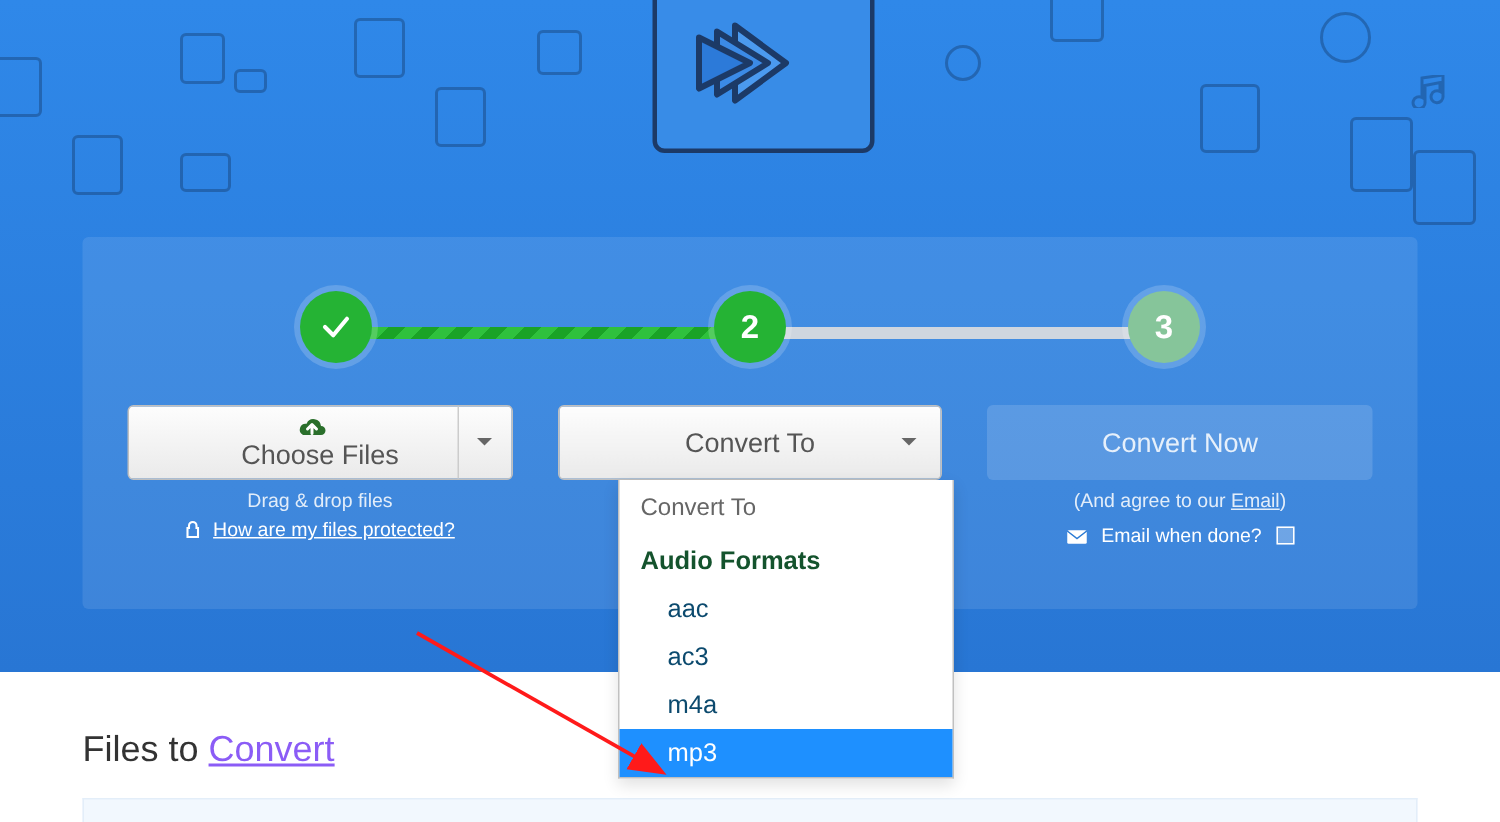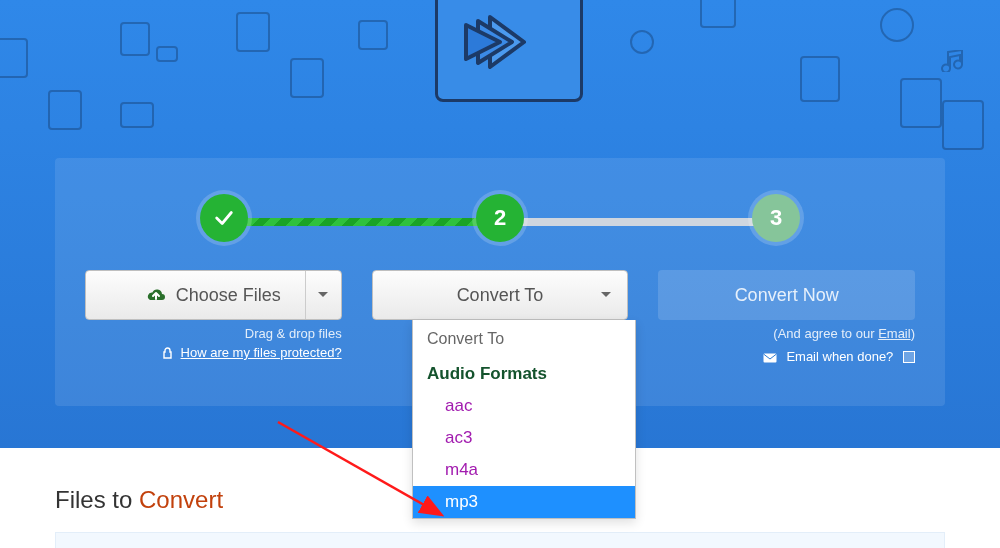--- a/index.html
+++ b/index.html
@@ -66,81 +66,82 @@
     border-radius: 4px;
     display: flex; align-items: center; justify-content: center;
     font-size: 18px; color: #555;
     position: relative;
     cursor: pointer;
     user-select: none;
   }
   .btn-primary {
     background: linear-gradient(#fdfdfd,#eaeaea);
     border: 1px solid #bfbfbf;
+    flex-direction: column;
   }
   .btn-primary .caret-split {
     position: absolute; right: 0; top: 0; bottom: 0;
     width: 36px; border-left: 1px solid #ccc;
     display: flex; align-items: center; justify-content: center;
   }
   .caret { width: 0; height: 0; border: 5px solid transparent; border-top-color: #666; margin-top: 4px; }
   .btn-ghost {
     background: rgba(255,255,255,0.14);
     color: rgba(255,255,255,0.85);
     text-align: right;
   }
 
   .sub {
     position: absolute;
     top: 168px; left: 30px; right: 30px;
     display: grid;
     grid-template-columns: 1fr 1fr 1fr;
     gap: 30px;
     font-size: 13px; color: #fff;
-    text-align: right;
+    text-align: center;
   }
   .sub a { color: #fff; text-decoration: underline; }
   .sub .small { opacity: 0.85; }
   .lock { display: inline-block; vertical-align: -2px; margin-right: 4px; }
   .mail { display: inline-block; vertical-align: -2px; margin-right: 6px; }
   .chk { display: inline-block; width: 12px; height: 12px; border: 1px solid #fff; background: rgba(255,255,255,0.25); vertical-align: -2px; margin-left: 6px; }
 
   
   .dropdown {
     position: absolute;
     left: 412px; top: 320px;
     width: 224px;
     background: #fff;
     border: 1px solid #c0c0c0;
     border-top: none;
     box-shadow: 0 4px 10px rgba(0,0,0,0.12);
     z-index: 10;
   }
   .dd-title { padding: 10px 14px 12px; color: #666; font-size: 16px; }
   .dd-group { padding: 4px 14px 6px; color: #14532d; font-weight: 700; font-size: 17px; }
-  .dd-item { padding: 6px 14px 6px 32px; color: #a21caf; font-size: 17px; cursor: pointer; }
+  .dd-item { padding: 6px 14px 6px 32px; color: #0c4a6e; font-size: 17px; cursor: pointer; }
   .dd-item.highlight { background: #1e90ff; color: #fff; }
 
   
   .arrow {
     position: absolute;
     left: 268px; top: 412px;
     width: 200px; height: 120px;
     z-index: 11;
     pointer-events: none;
   }
 
   
   .filesec {
     background: #fff;
     padding: 38px 55px 0;
     height: 100px;
   }
   .filesec h2 { font-size: 24px; font-weight: 400; color: #333; }
-  .filesec h2 .accent { color: #c2410c; }
+  .filesec h2 .accent { color: #8b5cf6; text-decoration: underline; }
   .filebar {
     margin-top: 18px; height: 18px;
     background: #f2f8fe; border: 1px solid #e3eef9; border-bottom: none;
   }
 
   
   .hero-logo {
     position: absolute;
     left: 435px; top: -18px;
     width: 148px; height: 120px;

